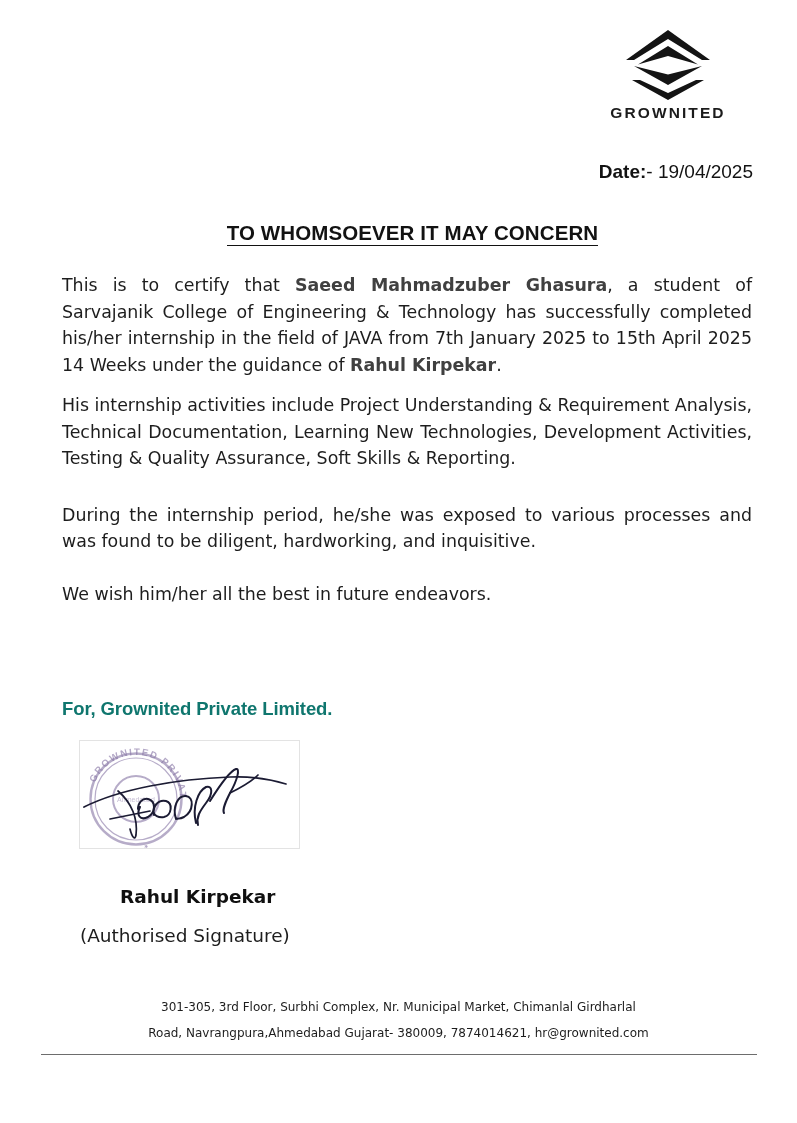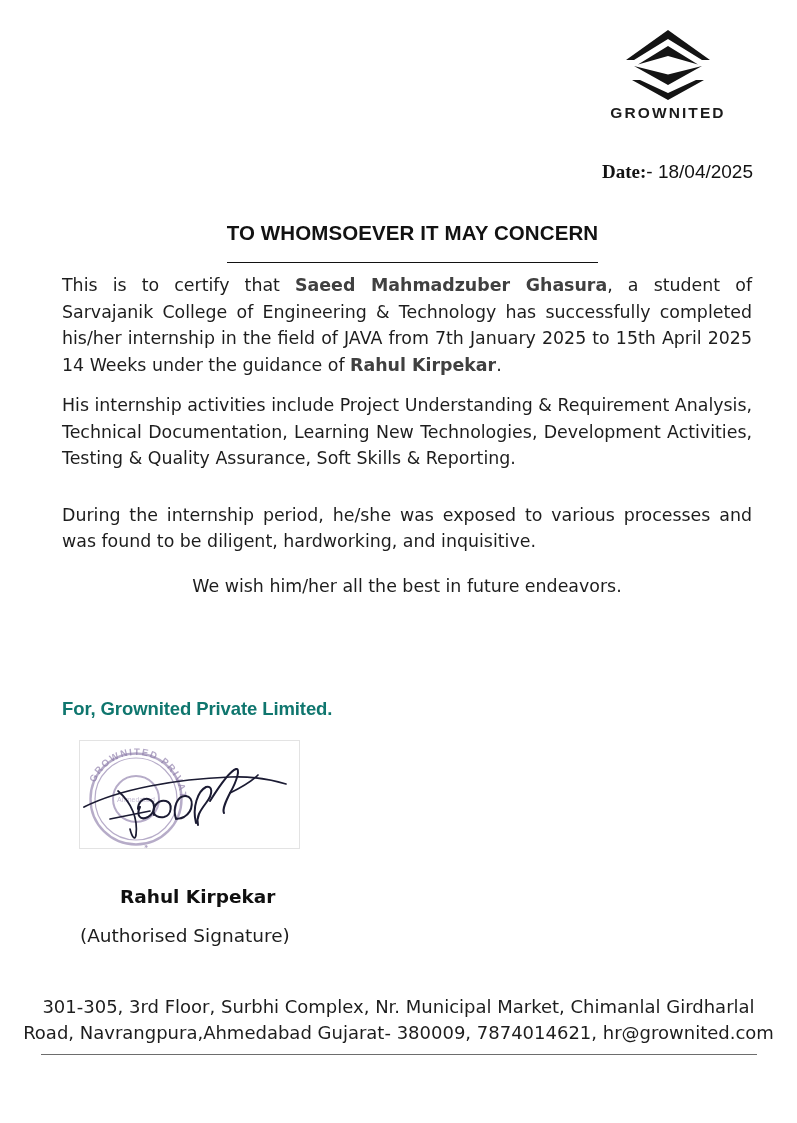--- a/index.html
+++ b/index.html
@@ -56,42 +56,41 @@
     top: 161px;
     right: 44px;
     font-family: "Liberation Sans", sans-serif;
     font-size: 19px;
     line-height: 1.2;
     color: #121212;
     white-space: nowrap;
   }
   .date-line .date-label {
     font-weight: 700;
-    font-family: Liberation Serif, serif;
   }
   .date-line .date-value {
     font-weight: 400;
   }
 
   
   .doc-title {
     position: absolute;
     top: 221px;
     left: 0;
     width: 797px;
     text-align: center;
     font-family: "Liberation Sans", sans-serif;
     font-size: 20.5px;
     font-weight: 600;
     color: #121212;
     letter-spacing: 0.1px;
   }
   .doc-title span {
     border-bottom: 1.6px solid #121212;
-    padding-bottom: 18px;
+    padding-bottom: 1px;
     margin-left: 28px;
   }
 
   
   .body-block {
     position: absolute;
     top: 272px;
     left: 62px;
     width: 690px;
   }
@@ -111,22 +110,22 @@
   .para-1 {
     text-indent: 0px;
   }
   .para-2 {
     margin-top: 14px;
   }
   .para-3 {
     margin-top: 30px;
   }
   .para-4 {
-    margin-top: 18px;
-    text-align: center;
+    margin-top: 26px;
+    text-align: left;
   }
 
   
   .sign-for {
     position: absolute;
     top: 698px;
     left: 62px;
     font-family: "Liberation Sans", sans-serif;
     font-size: 18.5px;
     font-weight: 700;
@@ -172,21 +171,21 @@
   }
 
   
   .footer {
     position: absolute;
     top: 994px;
     left: 0;
     width: 797px;
     text-align: center;
     font-family: "DejaVu Sans", sans-serif;
-    font-size: 18px;
+    font-size: 12px;
     line-height: 26px;
     color: #1d1d1d;
   }
   .footer-line {
     display: block;
     white-space: nowrap;
   }
   .footer-rule {
     position: absolute;
     top: 1054px;
@@ -209,21 +208,21 @@
       <path d="M48 20 L78 38.5 L48 30 L18 38.5 Z" fill="#141414"></path>
 
       <path d="M14 40 L48 48.5 L82 40 L48 59 Z" fill="#141414"></path>
 
       <path d="M20 54 L48 67 L76 54 L84 54 L48 74 L12 54 Z" fill="#141414"></path>
     </svg>
     <div class="logo-wordmark">GROWNITED</div>
   </div>
 
   <div class="date-line">
-    <span class="date-label">Date:</span><span class="date-value">- 18/04/2025</span>
+    <span class="date-label">Date:</span><span class="date-value">- 19/04/2025</span>
   </div>
 
   <div class="doc-title">
     <span>TO WHOMSOEVER IT MAY CONCERN</span>
   </div>
 
   <div class="body-block">
 
     <p class="para para-1"><span>This is to certify that </span><b>Saeed Mahmadzuber Ghasura</b><span>, a student of Sarvajanik College of Engineering &amp; Technology has successfully completed his/her internship in the field of JAVA from 7th January 2025 to 15th April 2025 14 Weeks under the guidance of </span><b>Rahul Kirpekar</b><span>.</span></p>
 

